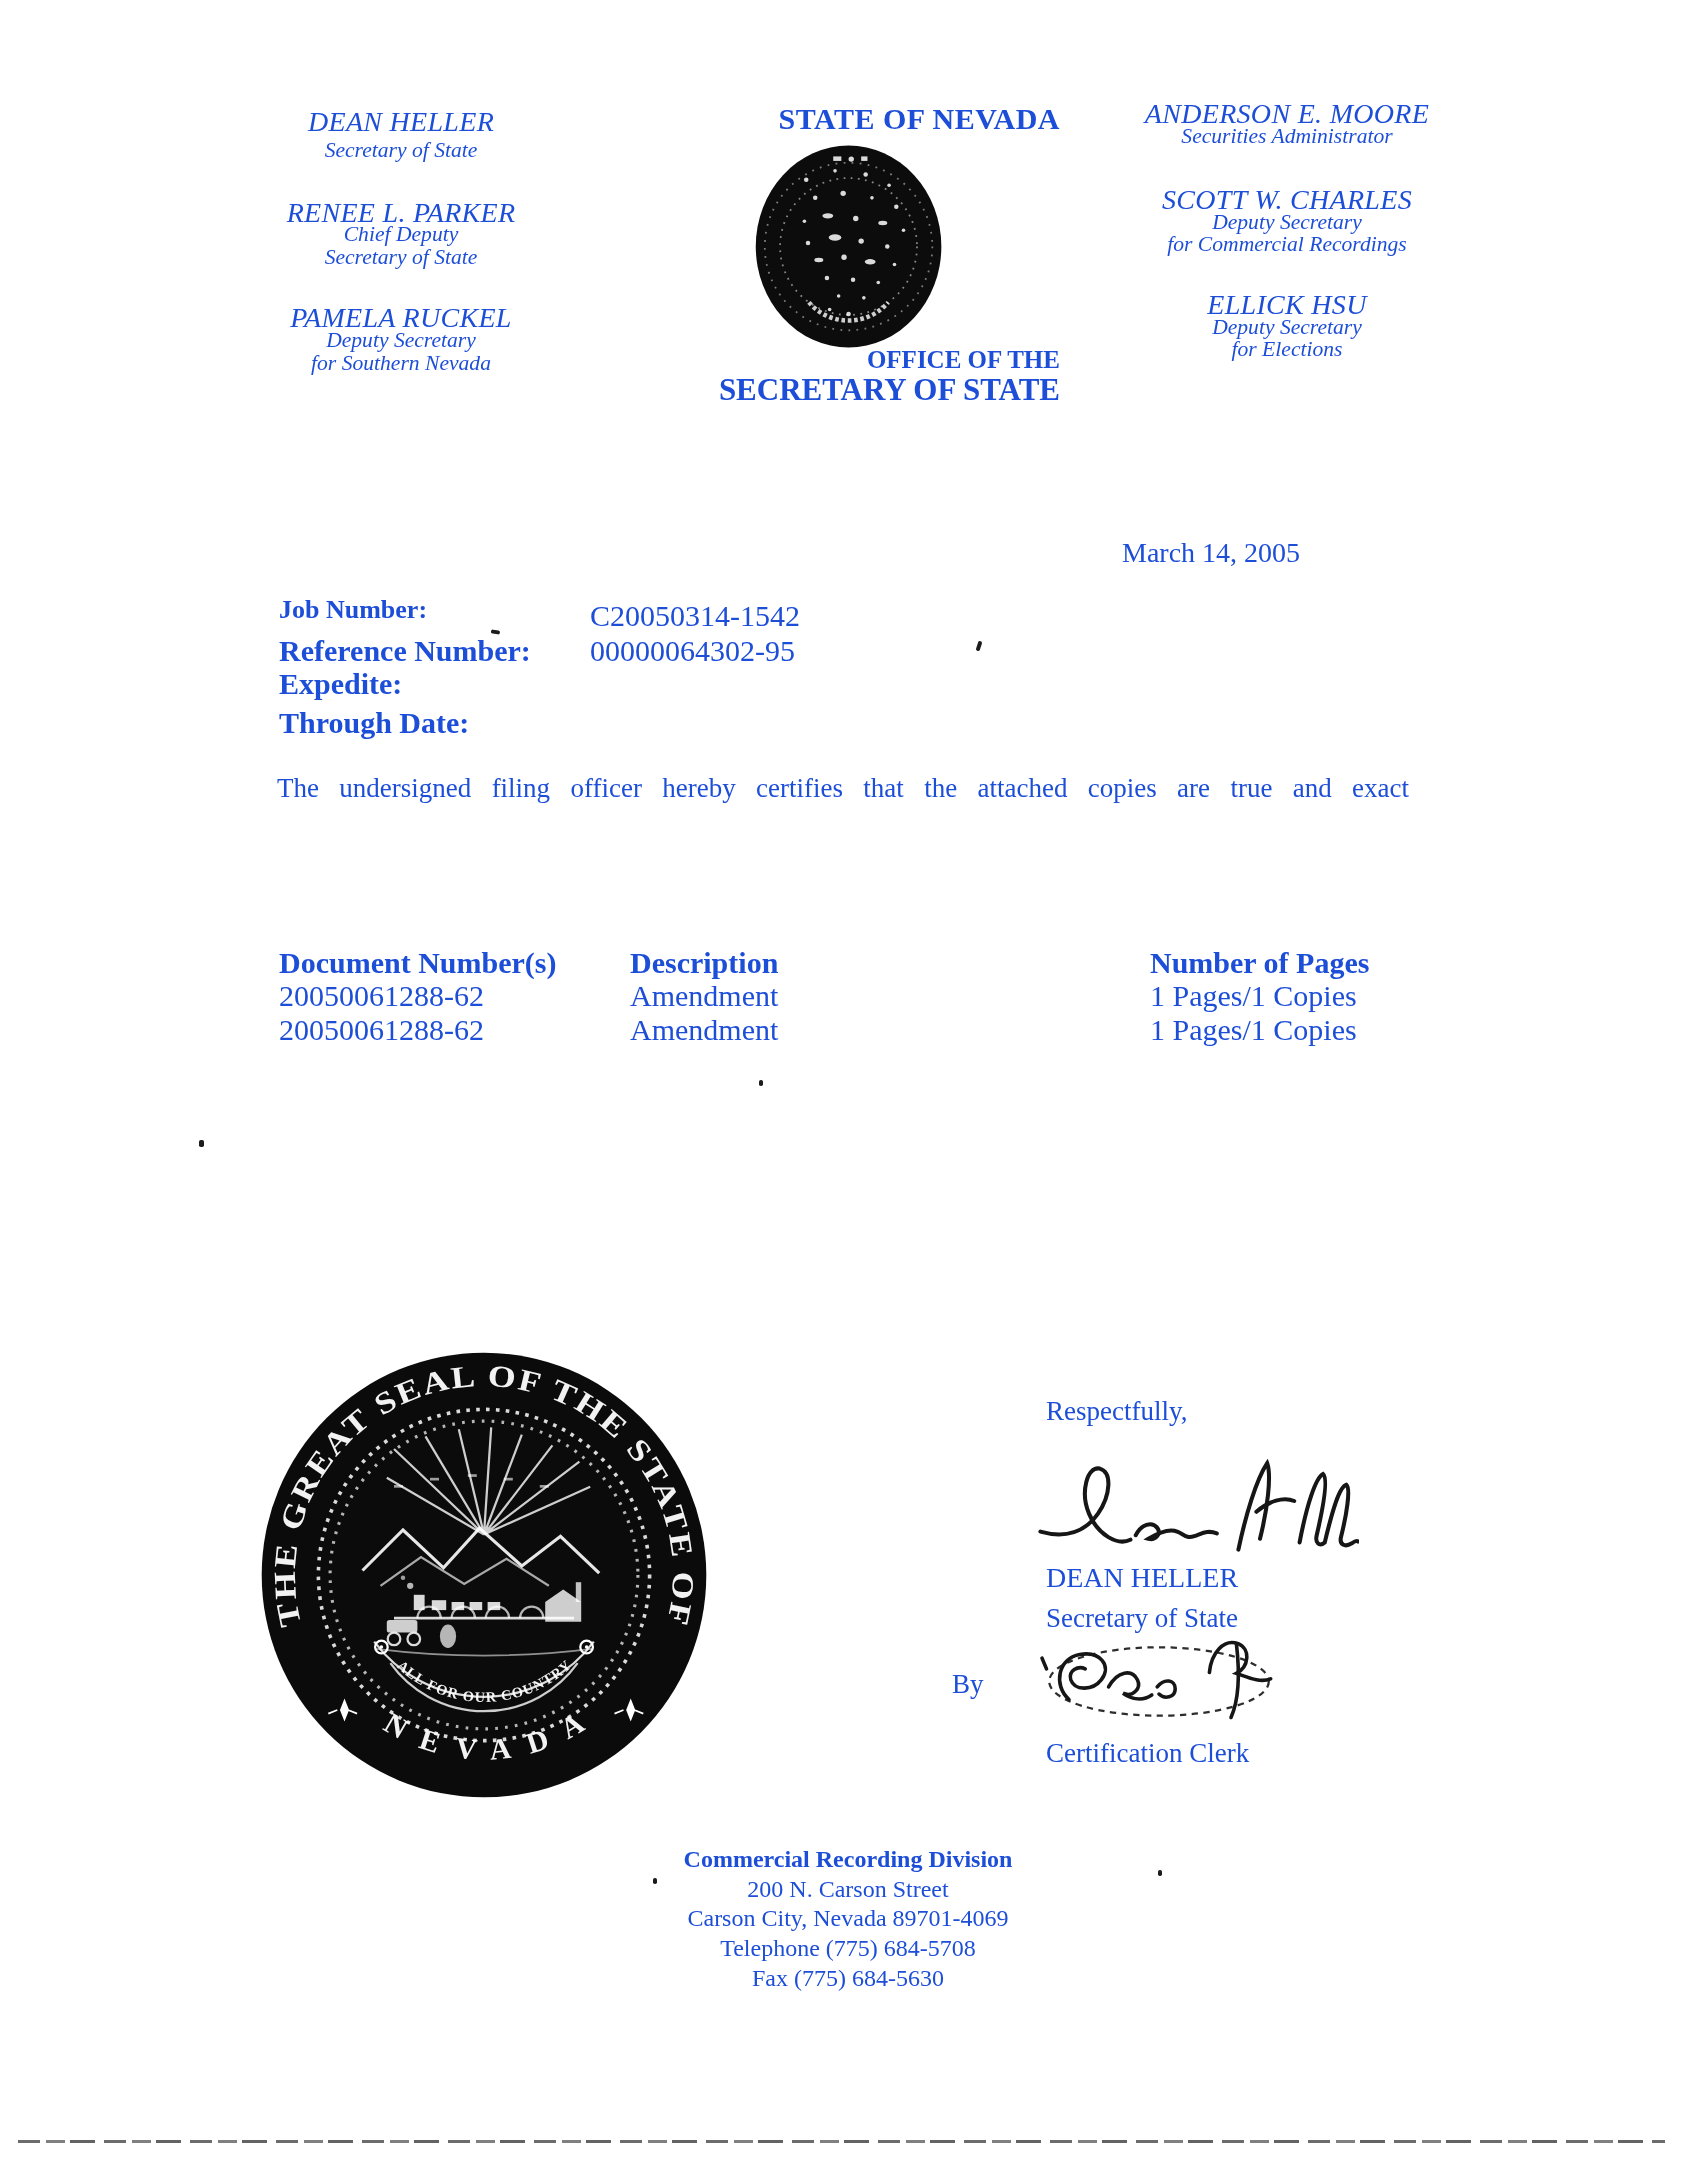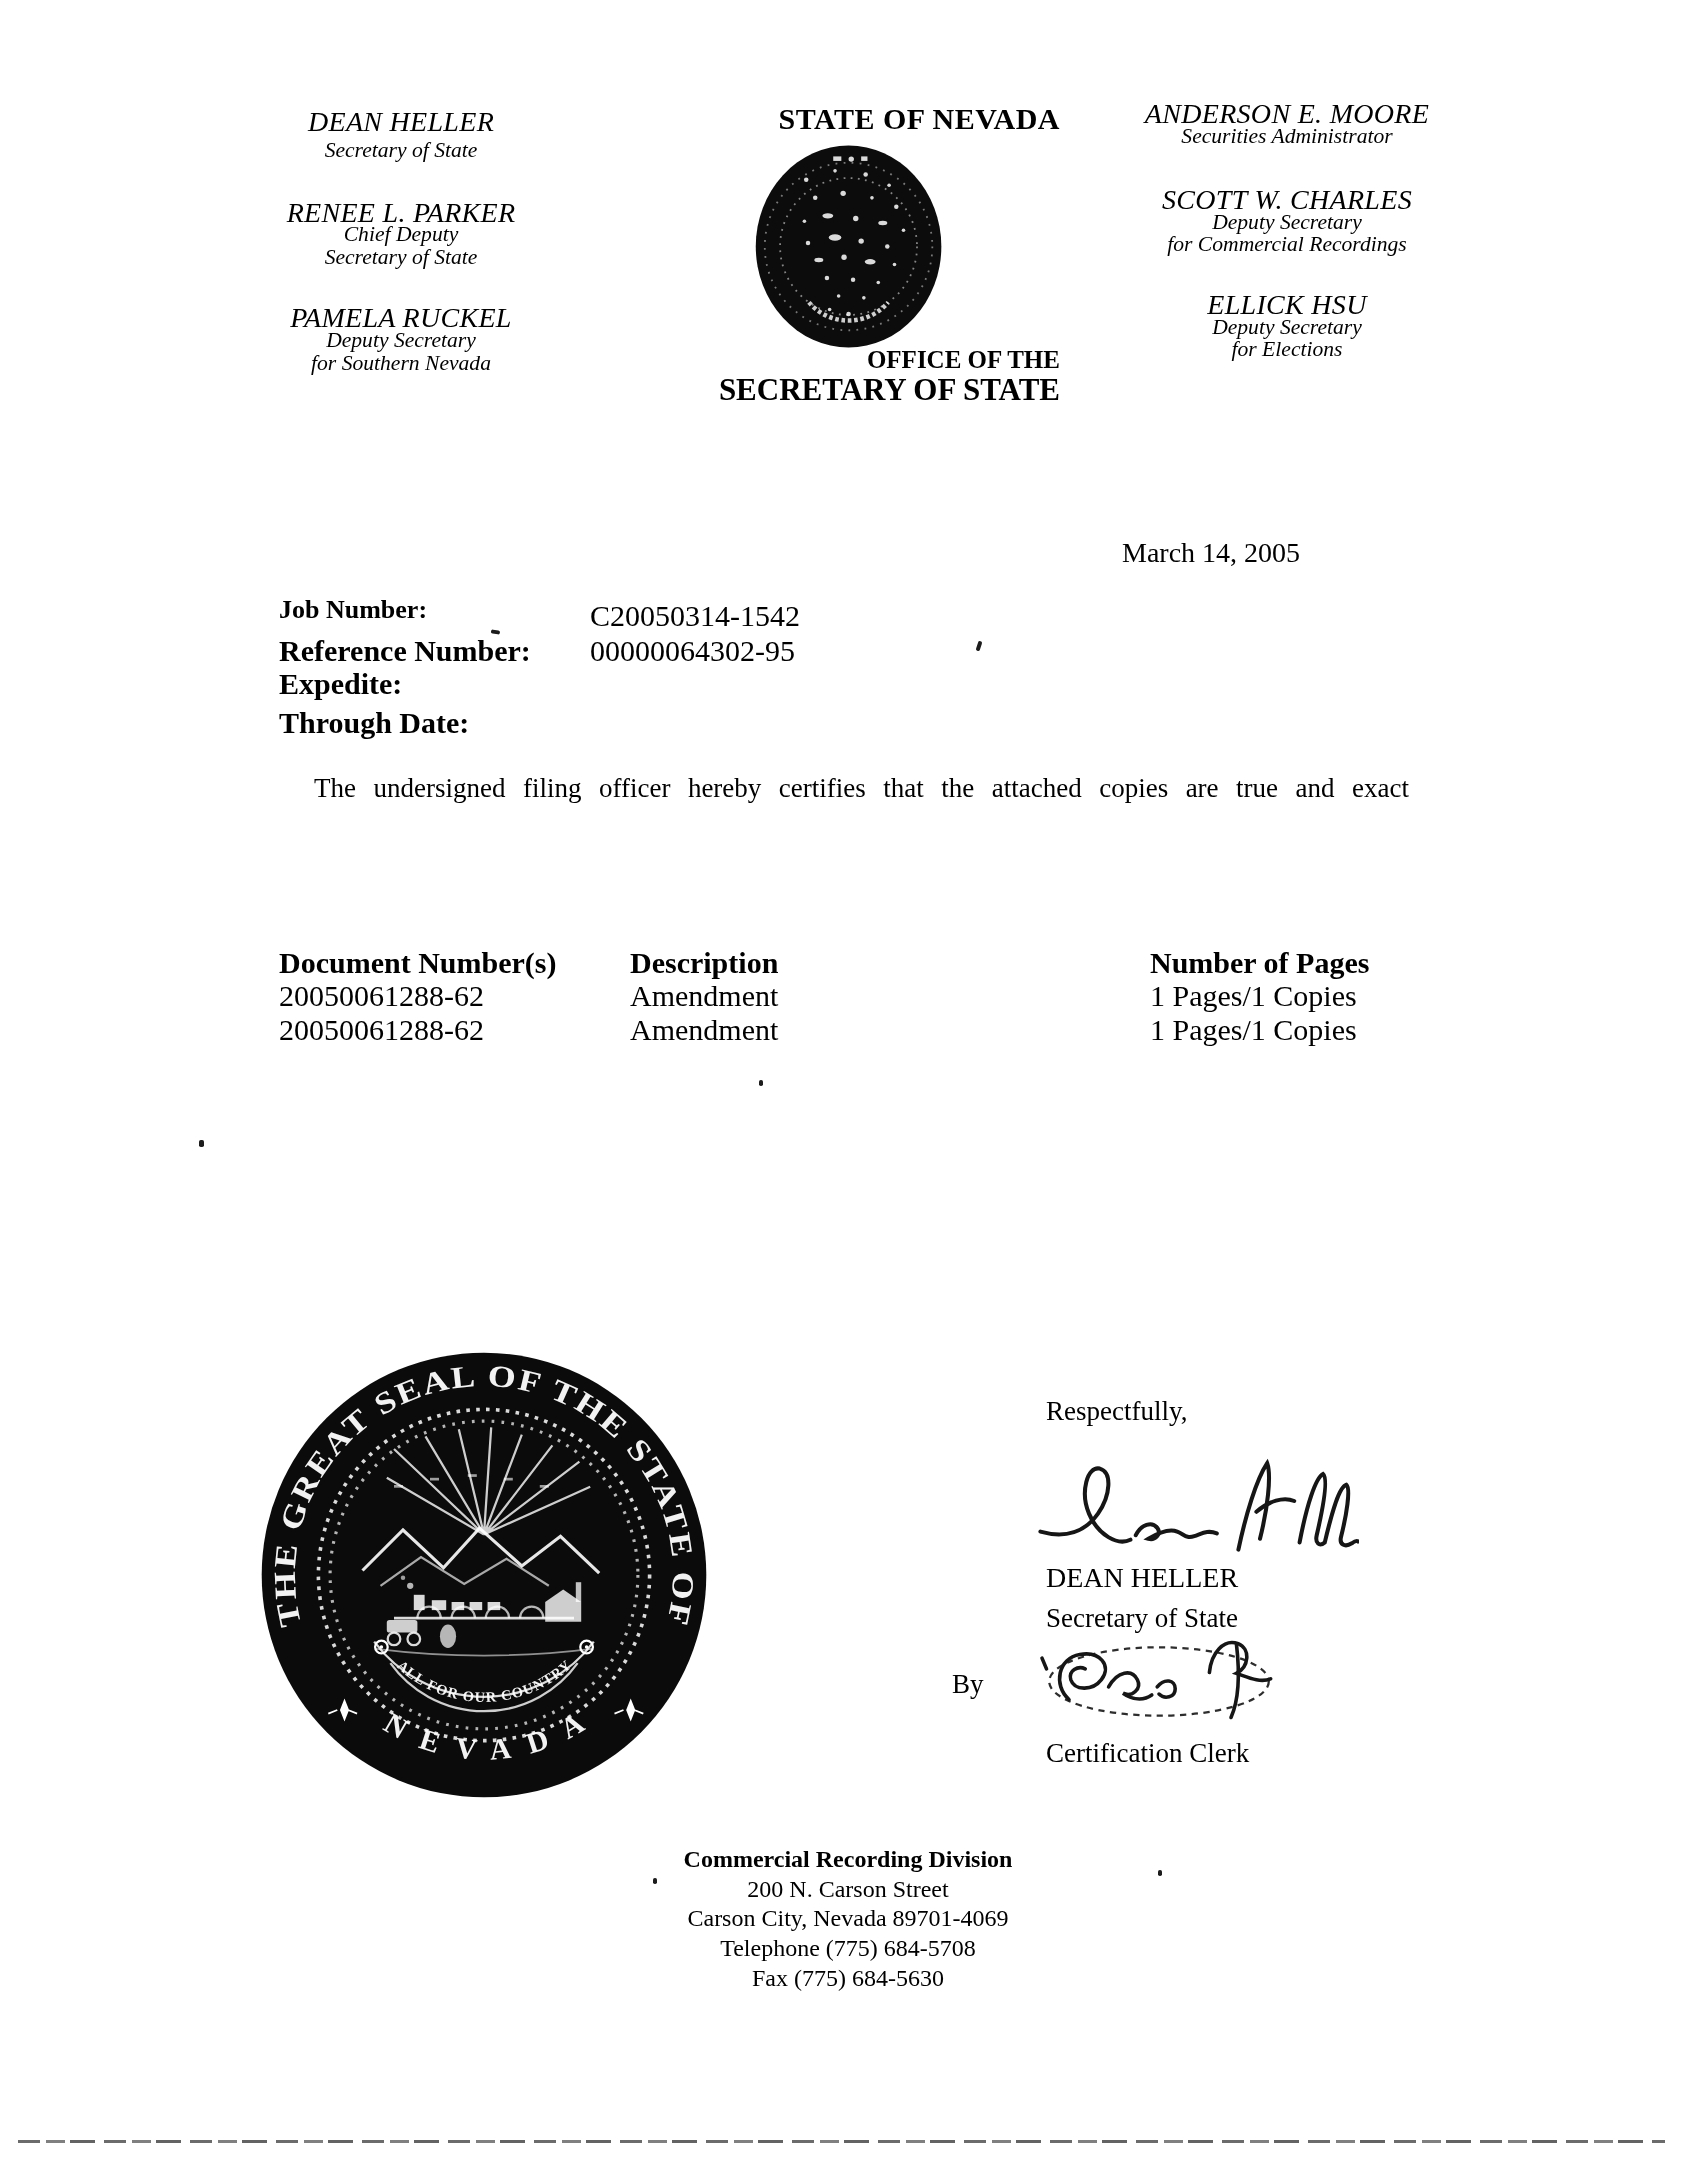--- a/index.html
+++ b/index.html
@@ -1,26 +1,26 @@
 <!DOCTYPE html>
 <html style="font-size:14.4px"><head>
 <meta charset="utf-8">
 <style>
   html,body{margin:0;padding:0;background:#ffffff;}
   .page{position:relative;width:1683px;height:2179px;background:#ffffff;
-        font-family:"Liberation Serif","DejaVu Serif",serif;color:#000000;overflow:hidden;}
+        font-family:"Liberation Serif","DejaVu Serif",serif;color:#1d4ed8;overflow:hidden;}
   .abs{position:absolute;line-height:1.06;white-space:nowrap;}
   .ctr{text-align:right;}
   .b{font-weight:bold;}
   .col{position:absolute;width:360px;}
   .col .ln{position:absolute;width:100%;text-align:center;line-height:1.05;white-space:nowrap;}
   .nm{font-style:italic;font-size:28px;letter-spacing:0.3px;}
   .st{font-style:italic;font-size:21.6px;}
   .just{white-space:normal;text-align:justify;text-align-last:justify;}
-  .pline{height:36px;overflow:visible;font-size:27px;margin-left:37px;}
+  .pline{height:36px;overflow:visible;font-size:27px;}
   .speck{position:absolute;background:#1c1c1c;border-radius:1.8px;}
   .dashline{position:absolute;left:18px;top:2140px;width:1647px;height:2.7px;opacity:.75;
     background:repeating-linear-gradient(90deg,#3a3a3a 0 21.6px,rgba(0,0,0,0) 21.6px 28px,#555 28px 47px,rgba(0,0,0,0) 47px 52px,#2f2f2f 52px 77px,rgba(0,0,0,0) 77px 86px);}
   svg text{font-family:"Liberation Serif","DejaVu Serif",serif;}
 </style>
 </head>
 <body>
 
 <div class="page">
 

